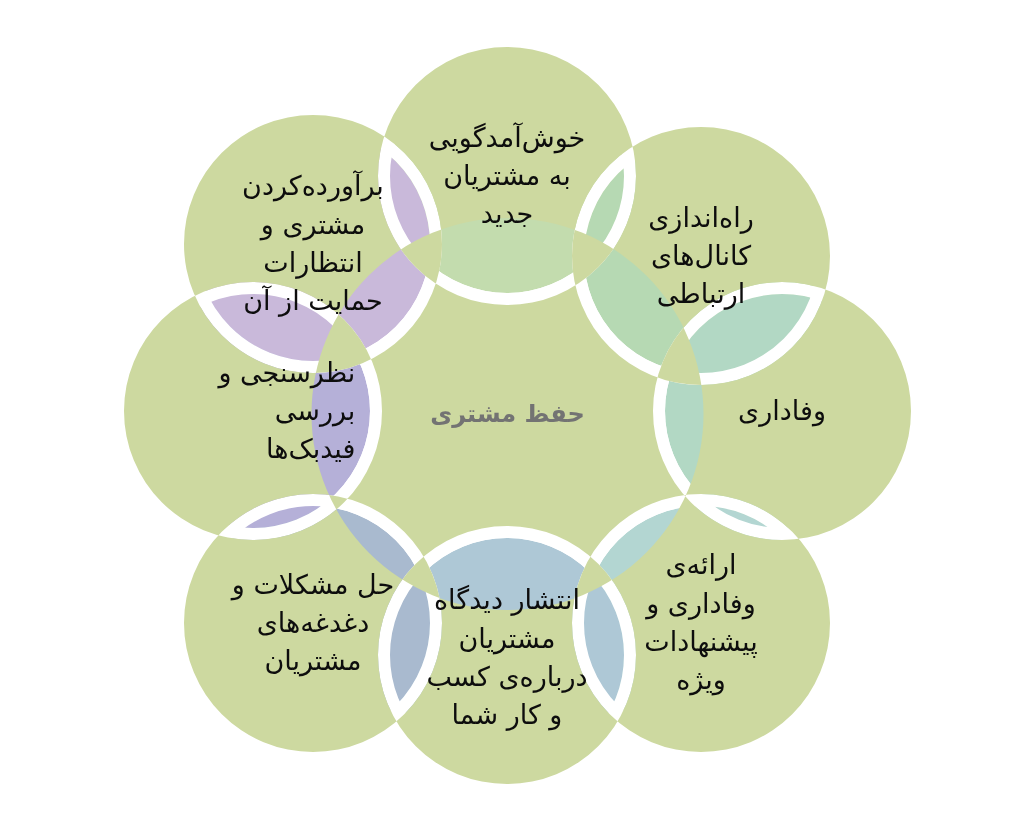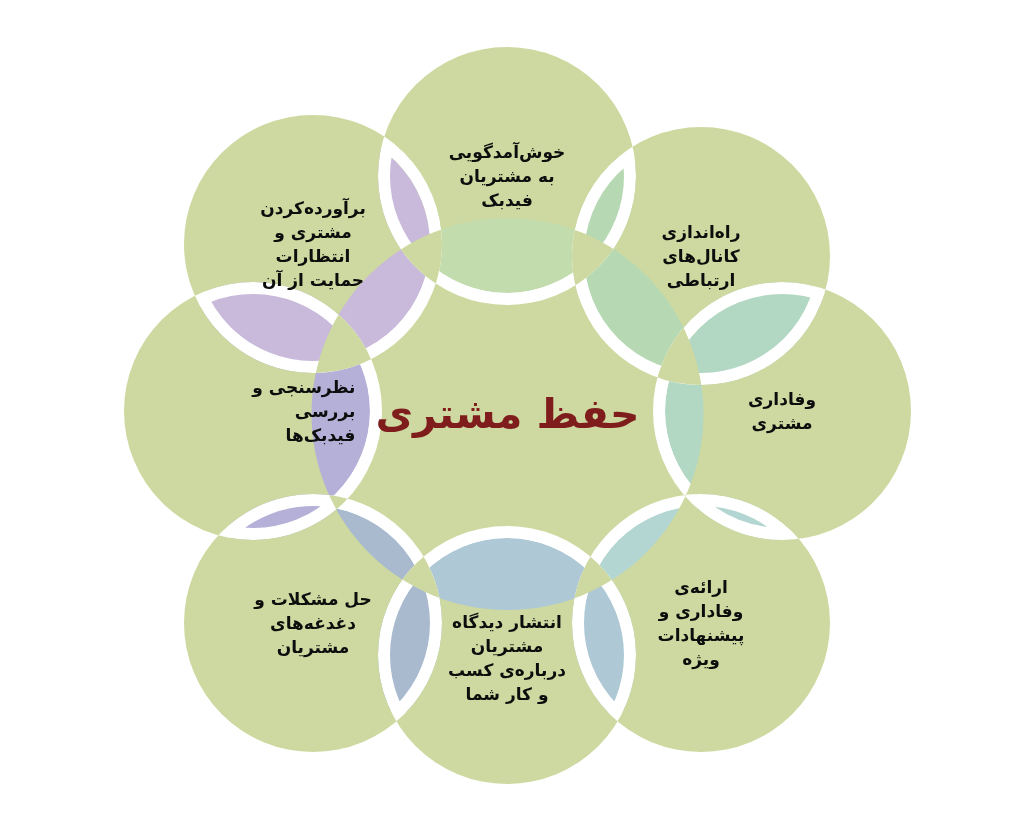--- a/index.html
+++ b/index.html
@@ -27,45 +27,45 @@
     height: 823px;
     display: block;
   }
   .node-label {
     position: absolute;
     display: flex;
     align-items: center;
     justify-content: center;
     text-align: center;
     color: #0d0d0d;
-    font-weight: 700;
-    font-size: 17px;
+    font-weight: 400;
+    font-size: 27px;
     line-height: 1.42;
     direction: rtl;
     unicode-bidi: isolate;
     pointer-events: none;
     letter-spacing: 0;
   }
   .node-label span {
     display: block;
     width: 100%;
   }
   #center-label {
     position: absolute;
     left: 355px;
     top: 370px;
     width: 305px;
     height: 90px;
     display: flex;
     align-items: center;
     justify-content: center;
     text-align: left;
-    color: #7f1d1d;
+    color: #737373;
     font-weight: 700;
-    font-size: 41px;
+    font-size: 24px;
     line-height: 1.3;
     direction: rtl;
     unicode-bidi: isolate;
     pointer-events: none;
   }
 </style>
 </head>
 <body>
 
 <div id="diagram-root">
@@ -104,34 +104,33 @@
     <g id="center-layer">
         <path fill="#cdd9a0" fill-rule="evenodd" d="M 311.5 414 a 196 196 0 1 0 392 0 a 196 196 0 1 0 -392 0 Z M 378 176 a 129 129 0 1 1 258 0 a 129 129 0 1 1 -258 0 Z M 572 256 a 129 129 0 1 1 258 0 a 129 129 0 1 1 -258 0 Z M 653 411 a 129 129 0 1 1 258 0 a 129 129 0 1 1 -258 0 Z M 572 623 a 129 129 0 1 1 258 0 a 129 129 0 1 1 -258 0 Z M 378 655 a 129 129 0 1 1 258 0 a 129 129 0 1 1 -258 0 Z M 184 623 a 129 129 0 1 1 258 0 a 129 129 0 1 1 -258 0 Z M 124 411 a 129 129 0 1 1 258 0 a 129 129 0 1 1 -258 0 Z M 184 244 a 129 129 0 1 1 258 0 a 129 129 0 1 1 -258 0 Z"></path>
       </g>
   </svg>
 
   <div id="labels-layer">
       <div class="node-label" style="left: 404.625px; top: 64.85px; width: 204.75px; height: 222.3px;">
         <span>
           <div>خوش‌آمدگویی</div>
           <div>به مشتریان</div>
-          <div>فیدبک</div>
+          <div>جدید</div>
         </span>
       </div>
       <div class="node-label" style="left: 598.625px; top: 144.85px; width: 204.75px; height: 222.3px;">
         <span>
           <div>راه‌اندازی</div>
           <div>کانال‌های</div>
           <div>ارتباطی</div>
         </span>
       </div>
       <div class="node-label" style="left: 679.625px; top: 299.85px; width: 204.75px; height: 222.3px;">
         <span>
           <div>وفاداری</div>
-          <div>مشتری</div>
         </span>
       </div>
       <div class="node-label" style="left: 598.625px; top: 511.85px; width: 204.75px; height: 222.3px;">
         <span>
           <div>ارائه‌ی</div>
           <div>وفاداری و</div>
           <div>پیشنهادات</div>
           <div>ویژه</div>
         </span>
       </div>

